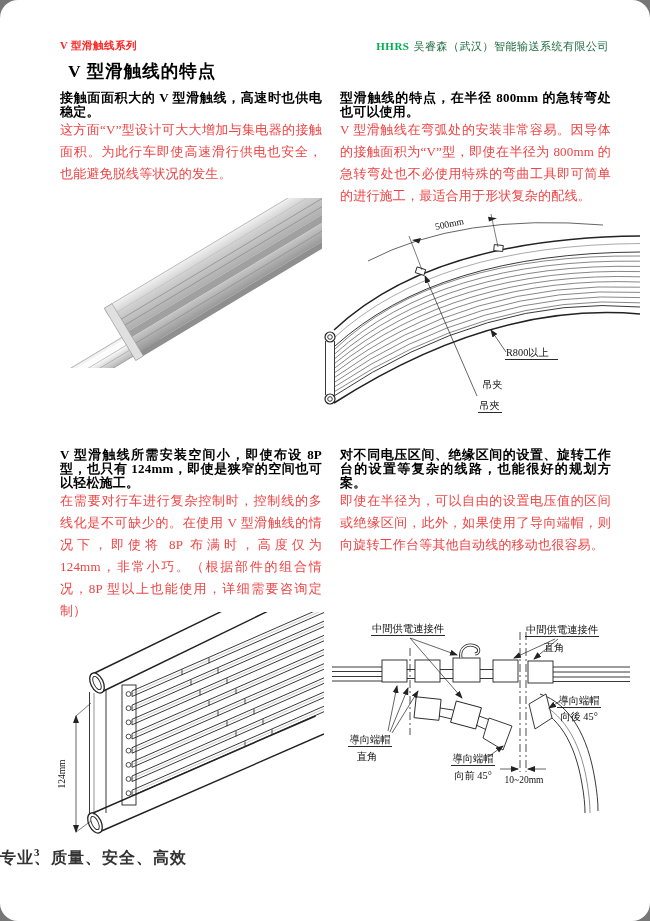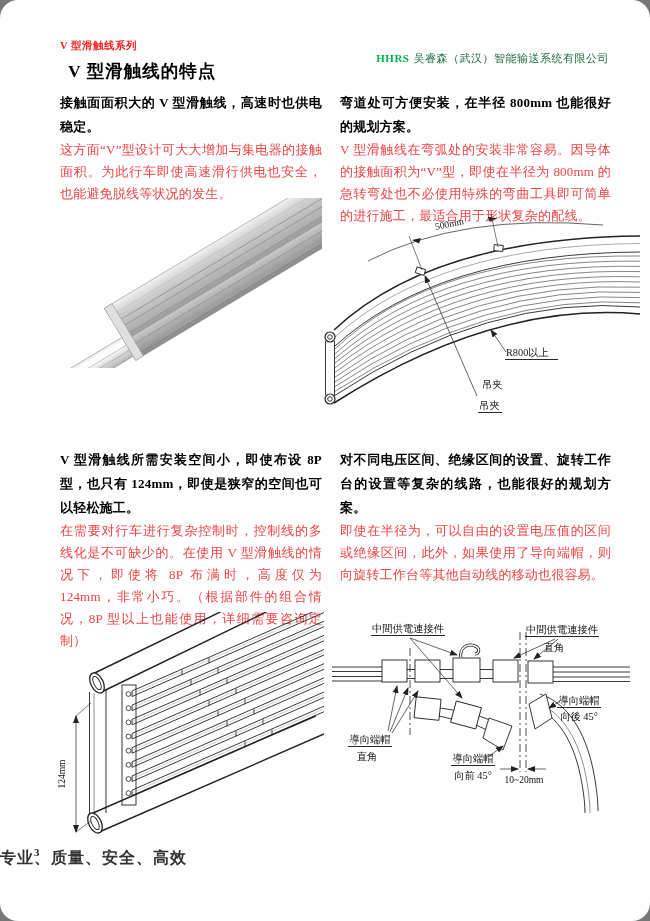--- a/index.html
+++ b/index.html
@@ -6,31 +6,31 @@
   .page{
     position:relative;width:650px;height:921px;background:#ffffff;
     margin:0 auto;overflow:hidden;
     font-family:"Liberation Serif","DejaVu Serif",serif;color:#111;border-radius:18px;
   }
   .hdr-left{
     position:absolute;left:60px;top:39px;font-size:10.5px;font-weight:bold;
     color:#ff2020;letter-spacing:.5px;
   }
   .hdr-right{
-    position:absolute;right:41px;top:39px;font-size:11px;letter-spacing:.5px;margin-top:12px;
+    position:absolute;right:41px;top:39px;font-size:11px;letter-spacing:.5px;
   }
   .brand{color:#00b050;font-weight:bold;margin-right:4px;}
   .company{color:#1e6b3e;}
   .page-title{
     position:absolute;left:68px;top:59px;margin:0;font-size:17.5px;
     font-weight:bold;color:#000000;letter-spacing:1px;
   }
   .sec{position:absolute;margin:0;}
   .sec h2{
-    margin:0;font-size:13px;font-weight:bold;line-height:24px;color:#000;
+    margin:0;font-size:13px;font-weight:bold;line-height:14px;color:#000;
     text-align:justify;letter-spacing:.2px;
   }
   .sec p{
     margin:0;font-size:13px;line-height:22px;color:#ef4444;
     text-align:justify;letter-spacing:.2px;
   }
   .s1{left:60px;top:91px;width:262px;}
   .s2{left:340px;top:91px;width:271px;}
   .s3{left:60px;top:448px;width:262px;}
   .s4{left:340px;top:448px;width:271px;}
@@ -62,21 +62,21 @@
   <span class="hdr-right"><span class="brand">HHRS</span><span class="company">吴睿森（武汉）智能输送系统有限公司</span></span>
 
   <h1 class="page-title">V 型滑触线的特点</h1>
 
   <section class="sec s1">
     <h2>接触面面积大的 V 型滑触线，高速时也供电稳定。</h2>
     <p>这方面“V”型设计可大大增加与集电器的接触面积。为此行车即使高速滑行供电也安全，也能避免脱线等状况的发生。</p>
   </section>
 
   <section class="sec s2">
-    <h2>弯道处可方便安装，在半径 800mm 也能很好的规划方案。</h2>
+    <h2>型滑触线的特点，在半径 800mm 的急转弯处也可以使用。</h2>
     <p>V 型滑触线在弯弧处的安装非常容易。因导体的接触面积为“V”型，即使在半径为 800mm 的急转弯处也不必使用特殊的弯曲工具即可简单的进行施工，最适合用于形状复杂的配线。</p>
   </section>
 
   <section class="sec s3">
     <h2>V 型滑触线所需安装空间小，即使布设 8P 型，也只有 124mm，即使是狭窄的空间也可以轻松施工。</h2>
     <p>在需要对行车进行复杂控制时，控制线的多线化是不可缺少的。在使用 V 型滑触线的情况下，即使将 8P 布满时，高度仅为 124mm，非常小巧。（根据部件的组合情况，8P 型以上也能使用，详细需要咨询定制）</p>
   </section>
 
   <section class="sec s4">
     <h2>对不同电压区间、绝缘区间的设置、旋转工作台的设置等复杂的线路，也能很好的规划方案。</h2>

